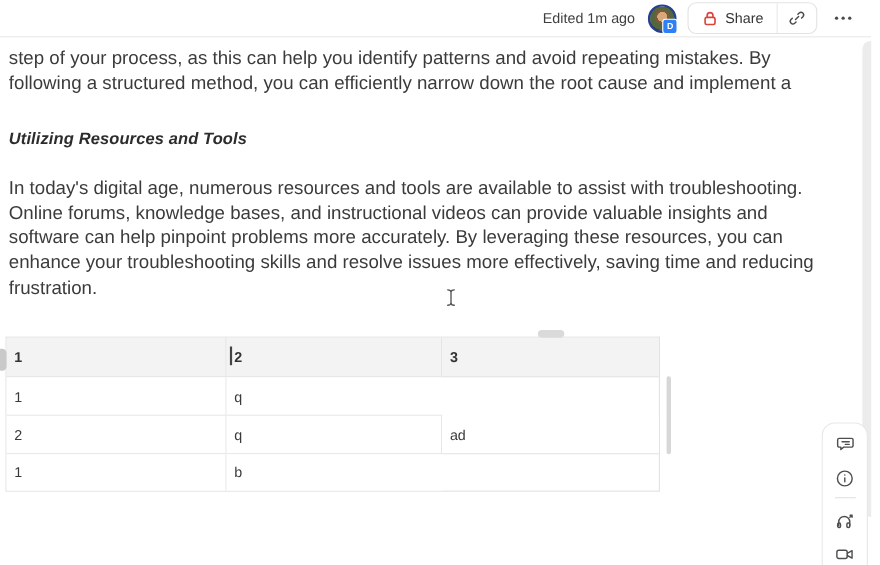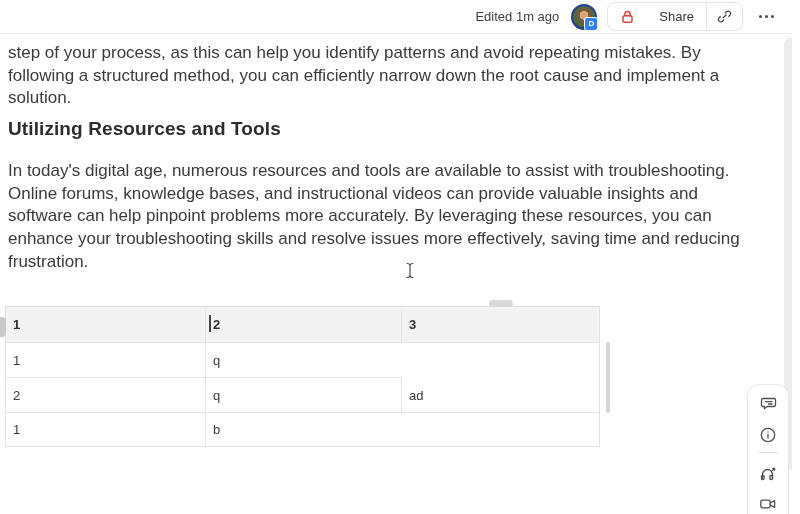--- a/index.html
+++ b/index.html
@@ -10,30 +10,30 @@
   .topbar{position:absolute;top:0;left:0;right:0;height:33px;border-bottom:1px solid #e9e9e9;
           display:flex;align-items:center;justify-content:flex-end;padding-right:12px;gap:10px;background:#fff;z-index:5;}
   .edited{font-size:13px;color:#3f3f3f;margin-right:2px;}
   .avatar{position:relative;width:26px;height:26px;border-radius:50%;
           background:radial-gradient(circle at 50% 42%, #d8a878 0 26%, #7a5a3c 27% 40%, #55663c 41% 70%, #2c3d63 71% 100%);
           border:2px solid #27408f;box-sizing:border-box;flex:0 0 auto;}
   .avatar-badge{position:absolute;right:-3px;bottom:-3px;width:12px;height:12px;border-radius:3px;
           background:#2f7ff5;border:1.5px solid #fff;color:#fff;font-size:8px;font-weight:bold;
           display:flex;align-items:center;justify-content:center;box-sizing:content-box;}
   .share-group{display:flex;align-items:stretch;height:27px;border:1px solid #e3e3e3;border-radius:8px;overflow:hidden;background:#fff;}
-  .share-btn{display:flex;align-items:center;gap:24px;padding:0 12px;font-size:13px;font-weight:500;color:#353535;cursor:pointer;}
+  .share-btn{display:flex;align-items:center;gap:6px;padding:0 12px;font-size:13px;font-weight:500;color:#353535;cursor:pointer;}
   .vdiv{width:1px;background:#e8e8e8;}
   .link-btn{display:flex;align-items:center;padding:0 10px;cursor:pointer;}
   .more-btn{display:flex;align-items:center;gap:3px;padding:0 6px;height:27px;cursor:pointer;}
   .more-btn i{width:3px;height:3px;border-radius:50%;background:#4a4a4a;display:block;}
 
   
   .doc-line{font-size:17px;line-height:22.7px;color:#3b3b3b;white-space:nowrap;}
   .para1{position:absolute;left:8px;top:42px;width:594px;}
-  .heading{position:absolute;left:8px;top:118px;font-size:19px;font-weight:700;color:#2c2c2c;letter-spacing:.1px;}
+  .heading{position:absolute;left:8px;top:118px;font-size:15px;font-weight:700;color:#2c2c2c;letter-spacing:.1px;font-style:italic;}
   .para2{position:absolute;left:8px;top:160px;width:594px;}
 
   
   .ctable{position:absolute;left:5px;top:306px;width:595px;border:1px solid #e2e2e2;box-sizing:border-box;font-size:13px;}
   .trow{display:grid;grid-template-columns:200px 196px 197px;}
   .tcell{border-right:1px solid #e4e4e4;border-bottom:1px solid #e4e4e4;display:flex;align-items:center;
          padding-left:7px;box-sizing:border-box;background:#fff;color:#3a3a3a;}
   .trow .tcell:last-child{border-right:none;}
   .trow:last-child .tcell{border-bottom:none;}
   .thead .tcell{background:#f3f3f3;font-weight:700;color:#333;}
@@ -99,21 +99,20 @@
     <div class="more-btn">
       <i></i>
         <i></i>
         <i></i>
     </div>
   </div>
 
   <div class="para1">
     <div class="doc-line">step of your process, as this can help you identify patterns and avoid repeating mistakes. By</div>
     <div class="doc-line">following a structured method, you can efficiently narrow down the root cause and implement a</div>
-    <div class="doc-line">solution.</div>
   </div>
 
   <h2 class="heading" style="margin:0;">Utilizing Resources and Tools</h2>
 
   <div class="para2">
     <div class="doc-line">In today's digital age, numerous resources and tools are available to assist with troubleshooting.</div>
     <div class="doc-line">Online forums, knowledge bases, and instructional videos can provide valuable insights and</div>
     <div class="doc-line">software can help pinpoint problems more accurately. By leveraging these resources, you can</div>
     <div class="doc-line">enhance your troubleshooting skills and resolve issues more effectively, saving time and reducing</div>
     <div class="doc-line">frustration.</div>

